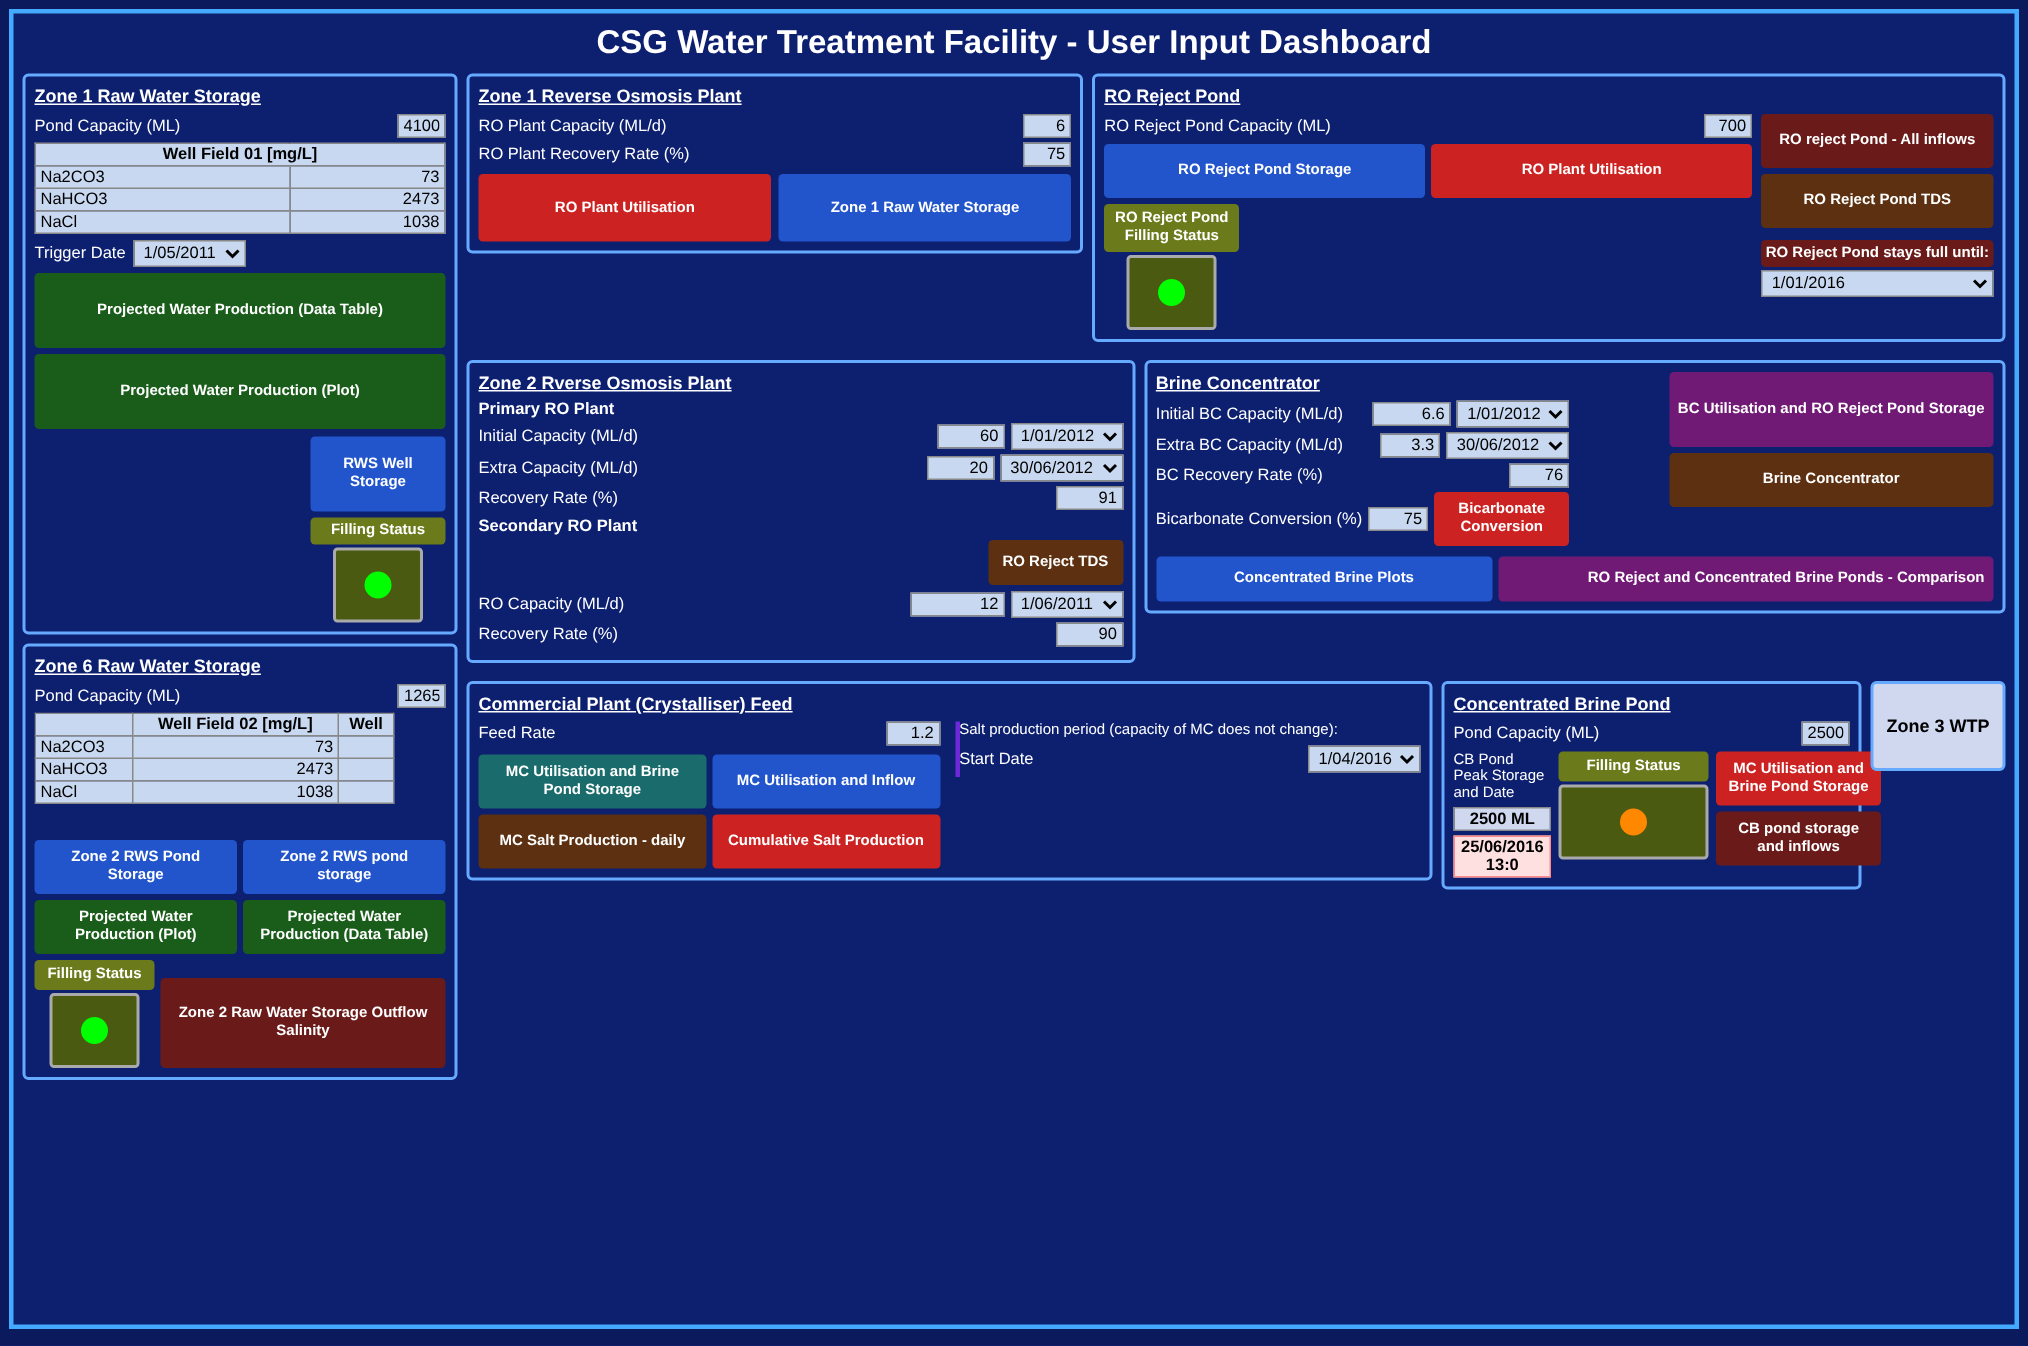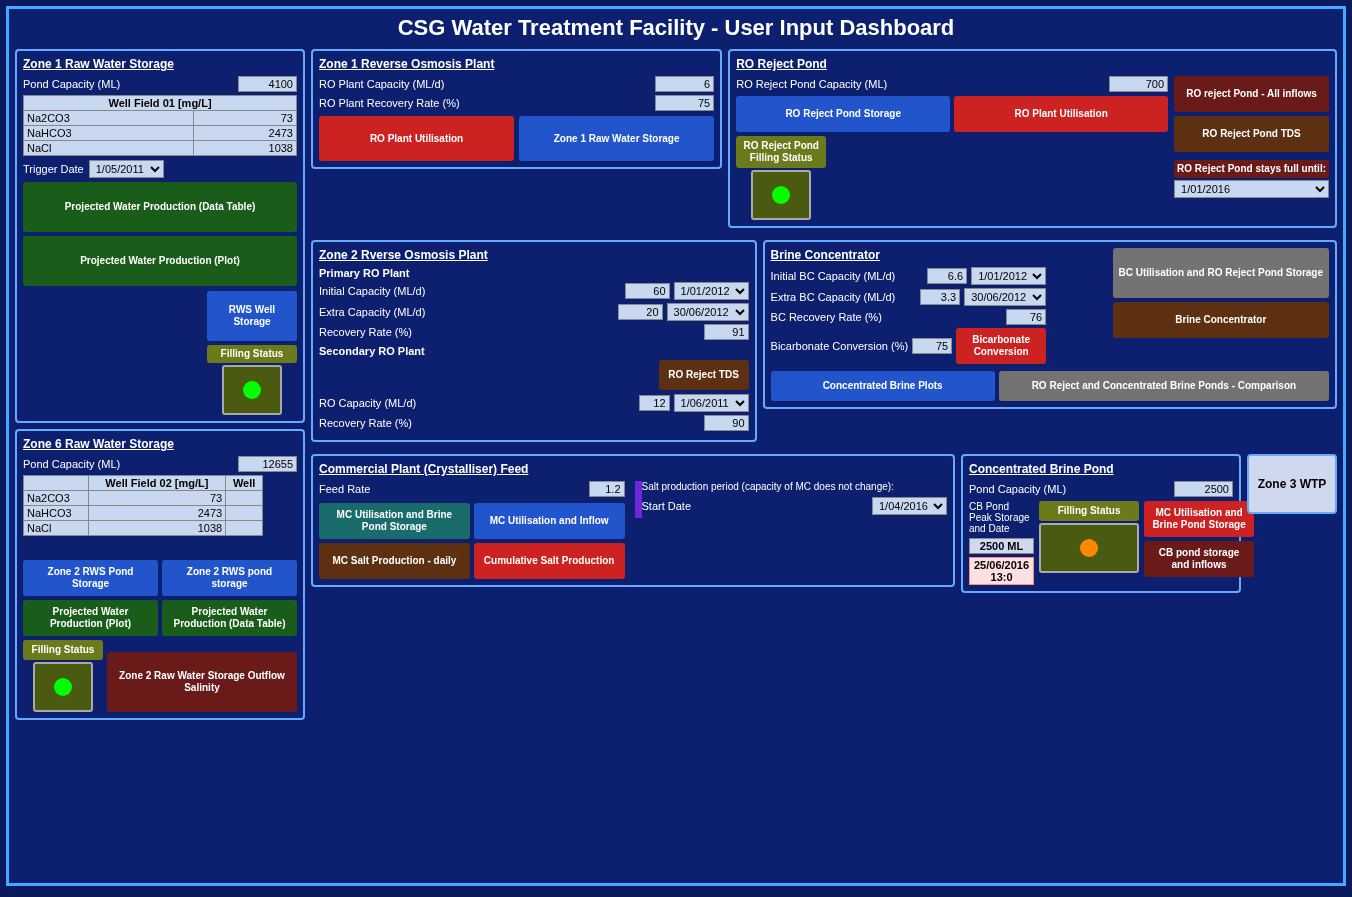--- a/index.html
+++ b/index.html
@@ -42,21 +42,21 @@
     .label-text {
       font-size: 11px;
       color: #fff;
     }
     .input-field {
       background: #c8d8f0;
       color: #000;
       border: 1px solid #888;
       padding: 1px 3px;
       font-size: 11px;
-      width: 59px;
+      width: 32px;
       text-align: right;
     }
     .input-row {
       display: flex;
       align-items: center;
       justify-content: space-between;
       margin-bottom: 3px;
     }
     .input-row .label-text {
       flex: 1;
@@ -96,21 +96,21 @@
       text-align: center;
       line-height: 1.2;
     }
     .btn-blue { background: #2255cc; color: #fff; }
     .btn-red { background: #cc2222; color: #fff; }
     .btn-olive { background: #6b7a1a; color: #fff; }
     .btn-darkred { background: #6b1a1a; color: #fff; }
     .btn-darkgreen { background: #1a5c1a; color: #fff; }
     .btn-teal { background: #1a6b6b; color: #fff; }
     .btn-brown { background: #5c3010; color: #fff; }
-    .btn-lightblue { background: #737373; color: #fff; }
+    .btn-lightblue { background: #701a75; color: #fff; text-align: right; }
     
     .select-field {
       background: #c8d8f0;
       color: #000;
       border: 1px solid #888;
       padding: 1px 2px;
       font-size: 11px;
     }
     
     .status-box {
@@ -390,38 +390,38 @@
             <span class="label-text">Recovery Rate (%)</span>
             <input class="input-field" type="text" value="91" style="width: 45px;">
           </div>
           <div class="section-sub">Secondary RO Plant</div>
           <div style="display:flex; gap:4px; align-items:center; margin-bottom:4px;">
             <span class="label-text" style="flex:1;"></span>
             <button class="btn btn-brown" style="width:90px; height:30px;">RO Reject TDS</button>
           </div>
           <div class="input-row">
             <span class="label-text">RO Capacity (ML/d)</span>
-            <input class="input-field" type="text" value="12" style="width: 31px;">
+            <input class="input-field" type="text" value="12" style="width: 63px;">
             <select class="select-field" style="margin-left:4px;">
               <option>1/06/2011</option>
             </select>
           </div>
           <div class="input-row">
             <span class="label-text">Recovery Rate (%)</span>
             <input class="input-field" type="text" value="90" style="width: 45px;">
           </div>
         </div>
 
         <div class="panel" style="flex:1.3;">
           <div style="display:flex; align-items:flex-start; justify-content:space-between;">
             <div>
               <div class="panel-title">Brine Concentrator</div>
               <div class="input-row" style="margin-bottom:3px;">
                 <span class="label-text">Initial BC Capacity (ML/d)</span>
-                <input class="input-field" type="text" value="6.6" style="width: 40px; margin-left: 4px;">
+                <input class="input-field" type="text" value="6.6" style="width: 52px; margin-left: 4px;">
                 <select class="select-field" style="margin-left:4px;">
                   <option>1/01/2012</option>
                 </select>
               </div>
               <div class="input-row" style="margin-bottom:3px;justify-content:space-between;">
                 <span class="label-text">Extra BC Capacity (ML/d)</span>
                 <input class="input-field" type="text" value="3.3" style="width: 40px; margin-left: 4px;">
                 <select class="select-field" style="margin-left:4px;">
                   <option>30/06/2012</option>
                 </select>
@@ -461,21 +461,21 @@
               </div>
               <div style="margin-top:6px;">
                 <div class="btn-grid-2">
                   <button class="btn btn-teal" style="height:36px; font-size:10px;">MC Utilisation and Brine Pond Storage</button>
                   <button class="btn btn-blue" style="height:36px; font-size:10px;">MC Utilisation and Inflow</button>
                   <button class="btn btn-brown" style="height:36px; font-size:10px;">MC Salt Production - daily</button>
                   <button class="btn btn-red" style="height:36px; font-size:10px;">Cumulative Salt Production</button>
                 </div>
               </div>
             </div>
-            <div style="flex:1; border-left:7px solid #6d28d9; padding-left:0;">
+            <div style="flex:1; border-left:3px solid #6d28d9; padding-left:0;">
               <div class="label-text" style="font-size:10px; margin-bottom:5px;">Salt production period (capacity of MC does not change):</div>
               <div class="input-row">
                 <span class="label-text">Start Date</span>
                 <select class="select-field" style="margin-left:6px;">
                   <option>1/04/2016</option>
                 </select>
               </div>
             </div>
           </div>
         </div>

